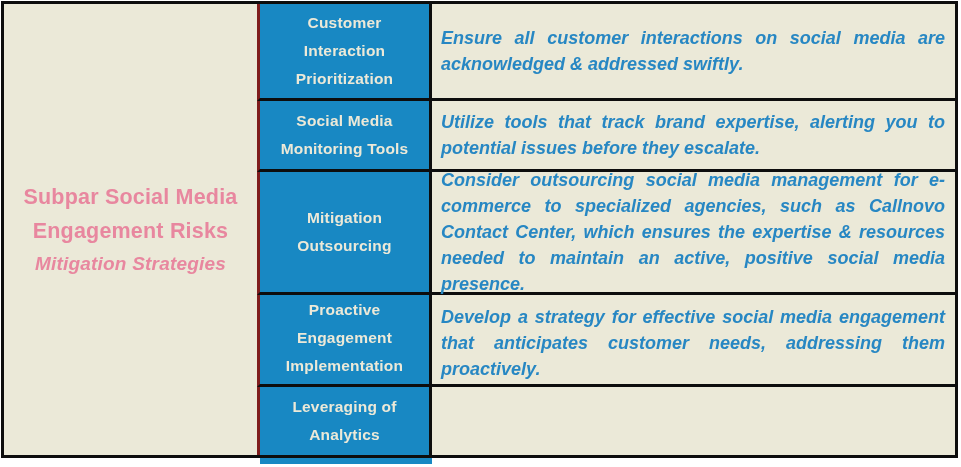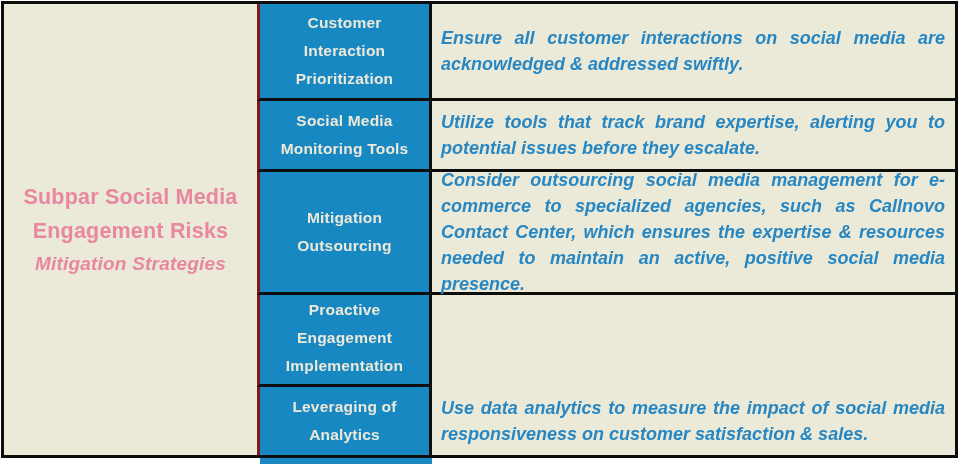--- a/index.html
+++ b/index.html
@@ -98,22 +98,22 @@
     <div class="cell-mid r2 sep">
       <div class="strategy">Mitigation Outsourcing</div>
     </div>
     <div class="cell-desc r2 sep">
       <p class="description">Consider outsourcing social media management for e-commerce to specialized agencies, such as Callnovo Contact Center, which ensures the expertise &amp; resources needed to maintain an active, positive social media presence.</p>
     </div>
 
     <div class="cell-mid r3 sep">
       <div class="strategy">Proactive Engagement Implementation</div>
     </div>
+    <div class="cell-desc r3 sep">
+      <p class="description">Develop a strategy for effective social media engagement that anticipates customer needs, addressing them proactively.</p>
+    </div>
 
     <div class="cell-mid r4">
       <div class="strategy">Leveraging of Analytics</div>
-    </div>
-    <div class="cell-desc r4">
-      <p class="description">Use data analytics to measure the impact of social media responsiveness on customer satisfaction &amp; sales.</p>
     </div>
 
   </div>
 </div>
 
 </body></html>

